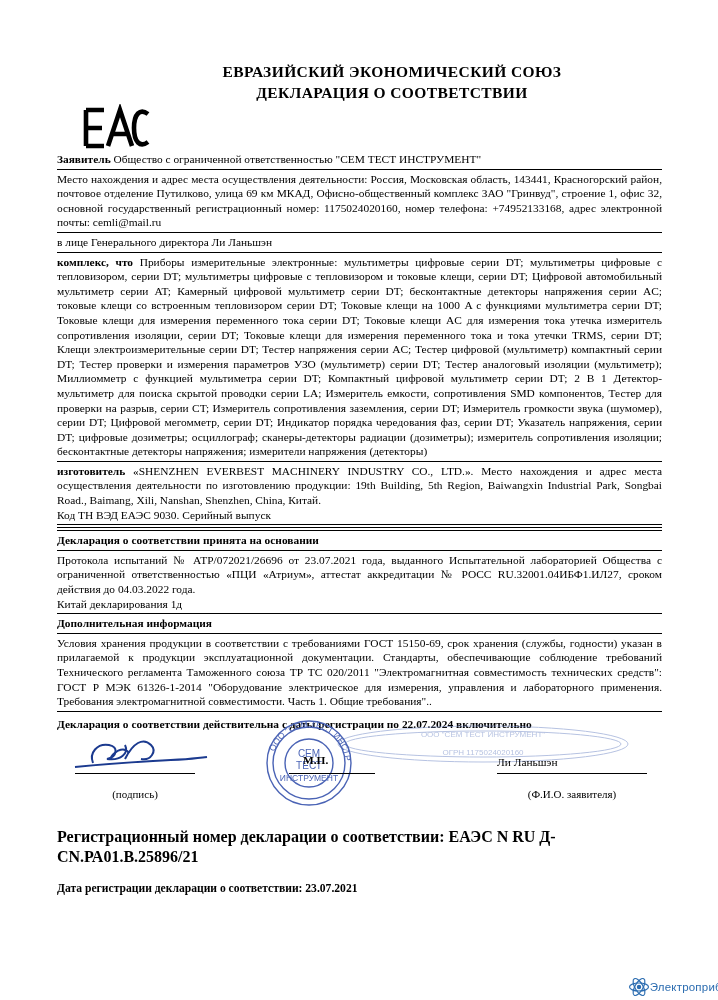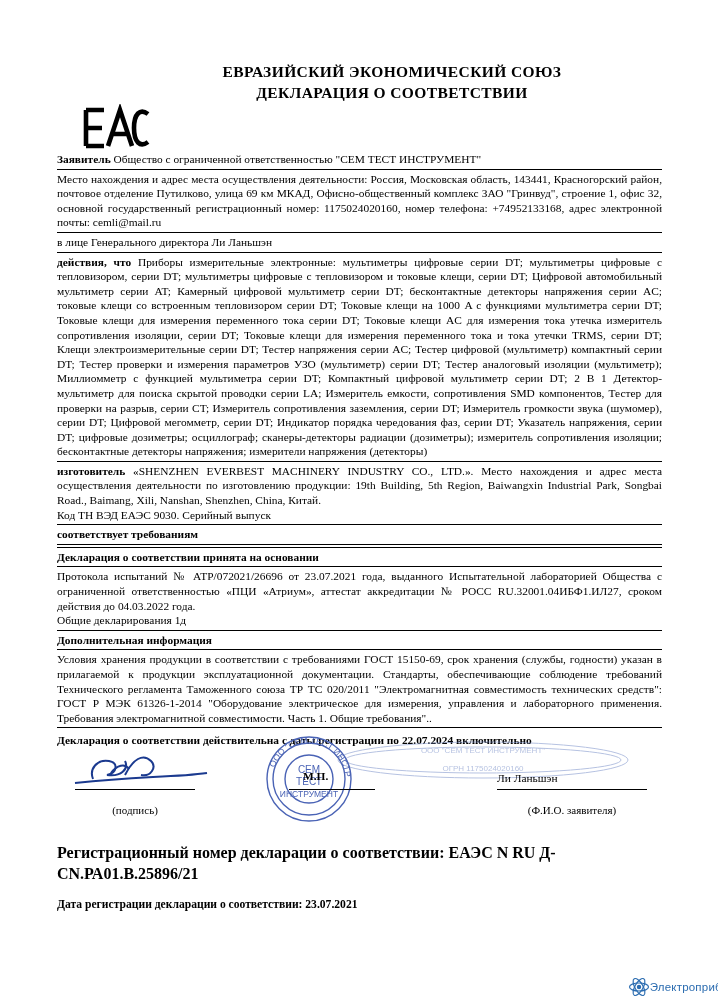--- a/index.html
+++ b/index.html
@@ -118,42 +118,41 @@
     </div>
     <div class="hr"></div>
 
     <div class="row para">Место нахождения и адрес места осуществления деятельности: Россия, Московская область, 143441, Красногорский район, почтовое отделение Путилково, улица 69 км МКАД, Офисно-общественный комплекс ЗАО "Гринвуд", строение 1, офис 32, основной государственный регистрационный номер: 1175024020160, номер телефона: +74952133168, адрес электронной почты: cemli@mail.ru</div>
     <div class="hr"></div>
 
     <div class="row">в лице Генерального директора Ли Ланьшэн</div>
     <div class="hr"></div>
 
     <div class="row para">
-      <span class="b">действия, что</span>
+      <span class="b">комплекс, что</span>
       <span>Приборы измерительные электронные: мультиметры цифровые серии DT; мультиметры цифровые с тепловизором, серии DT; мультиметры цифровые с тепловизором и токовые клещи, серии DT; Цифровой автомобильный мультиметр серии AT; Камерный цифровой мультиметр серии DT; бесконтактные детекторы напряжения серии AC; токовые клещи со встроенным тепловизором серии DT; Токовые клещи на 1000 A с функциями мультиметра серии DT; Токовые клещи для измерения переменного тока серии DT; Токовые клещи AC для измерения тока утечка измеритель сопротивления изоляции, серии DT; Токовые клещи для измерения переменного тока и тока утечки TRMS, серии DT; Клещи электроизмерительные серии DT; Тестер напряжения серии AC; Тестер цифровой (мультиметр) компактный серии DT; Тестер проверки и измерения параметров УЗО (мультиметр) серии DT; Тестер аналоговый изоляции (мультиметр); Миллиомметр с функцией мультиметра серии DT; Компактный цифровой мультиметр серии DT; 2 В 1 Детектор-мультиметр для поиска скрытой проводки серии LA; Измеритель емкости, сопротивления SMD компонентов, Тестер для проверки на разрыв, серии CT; Измеритель сопротивления заземления, серии DT; Измеритель громкости звука (шумомер), серии DT; Цифровой мегомметр, серии DT; Индикатор порядка чередования фаз, серии DT; Указатель напряжения, серии DT; цифровые дозиметры; осциллограф; сканеры-детекторы радиации (дозиметры); измеритель сопротивления изоляции; бесконтактные детекторы напряжения; измерители напряжения (детекторы)</span>
     </div>
     <div class="hr"></div>
 
     <div class="row para">
       <span class="b">изготовитель</span>
       <span>«SHENZHEN EVERBEST MACHINERY INDUSTRY CO., LTD.». Место нахождения и адрес места осуществления деятельности по изготовлению продукции: 19th Building, 5th Region, Baiwangxin Industrial Park, Songbai Road., Baimang, Xili, Nanshan, Shenzhen, China, Китай.</span>
     </div>
     <div class="row">Код ТН ВЭД ЕАЭС 9030. Серийный выпуск</div>
     <div class="hr"></div>
 
-    <div class="row b">соответствует требованиям</div>
     <div class="hr"></div>
 
     <div class="hr"></div>
 
     <div class="row b">Декларация о соответствии принята на основании</div>
     <div class="hr"></div>
 
     <div class="row para">Протокола испытаний № АТР/072021/26696 от 23.07.2021 года, выданного Испытательной лабораторией Общества с ограниченной ответственностью «ПЦИ «Атриум», аттестат аккредитации № РОСС RU.32001.04ИБФ1.ИЛ27, сроком действия до 04.03.2022 года.</div>
-    <div class="row">Общие декларирования 1д</div>
+    <div class="row">Китай декларирования 1д</div>
     <div class="hr"></div>
 
     <div class="row b">Дополнительная информация</div>
     <div class="hr"></div>
 
     <div class="row para">Условия хранения продукции в соответствии с требованиями ГОСТ 15150-69, срок хранения (службы, годности) указан в прилагаемой к продукции эксплуатационной документации. Стандарты, обеспечивающие соблюдение требований Технического регламента Таможенного союза ТР ТС 020/2011 "Электромагнитная совместимость технических средств": ГОСТ Р МЭК 61326-1-2014 "Оборудование электрическое для измерения, управления и лабораторного применения. Требования электромагнитной совместимости. Часть 1. Общие требования"..</div>
     <div class="hr"></div>
 
     <div class="sig-zone">
 

